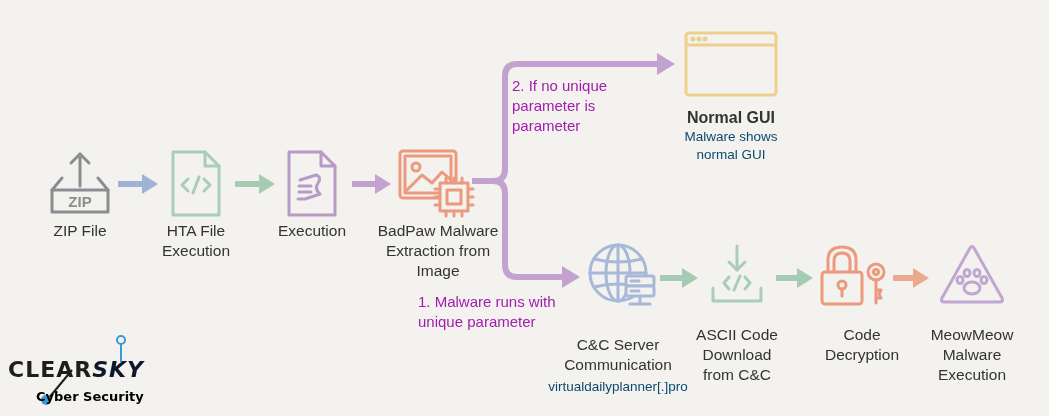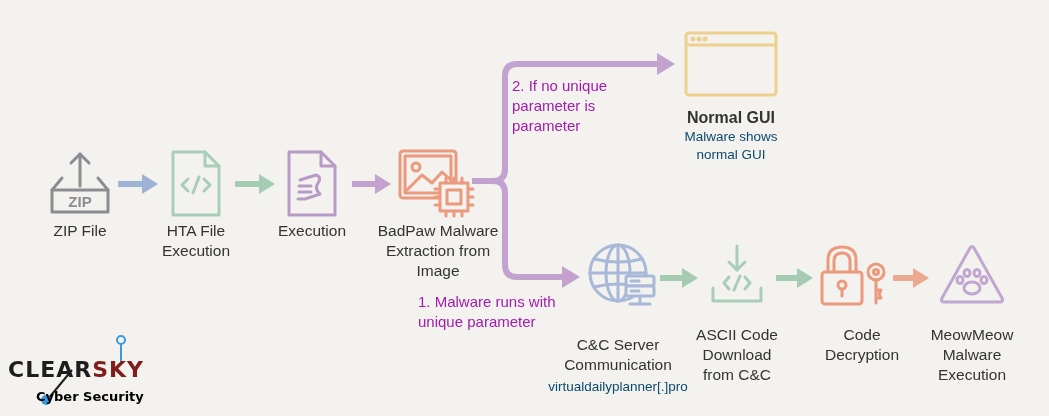--- a/index.html
+++ b/index.html
@@ -209,15 +209,15 @@
   <div>parameter is</div>
   <div>parameter</div>
 </div>
 
 <div class="note" style="left:418px; top:292px; width:170px;">
   <div>1. Malware runs with</div>
   <div>unique parameter</div>
 </div>
 
 <div class="logo-main">
-  <span style="color:#1e1e1e;">CLEAR</span><span style="color:#7f1d1d;">SKY</span>
+  <span style="color:#1e1e1e;">CLEAR</span><span style="color:#0f172a;font-style:italic;">SKY</span>
 </div>
 <div class="logo-sub">Cyber Security</div>
 
 </body></html>

